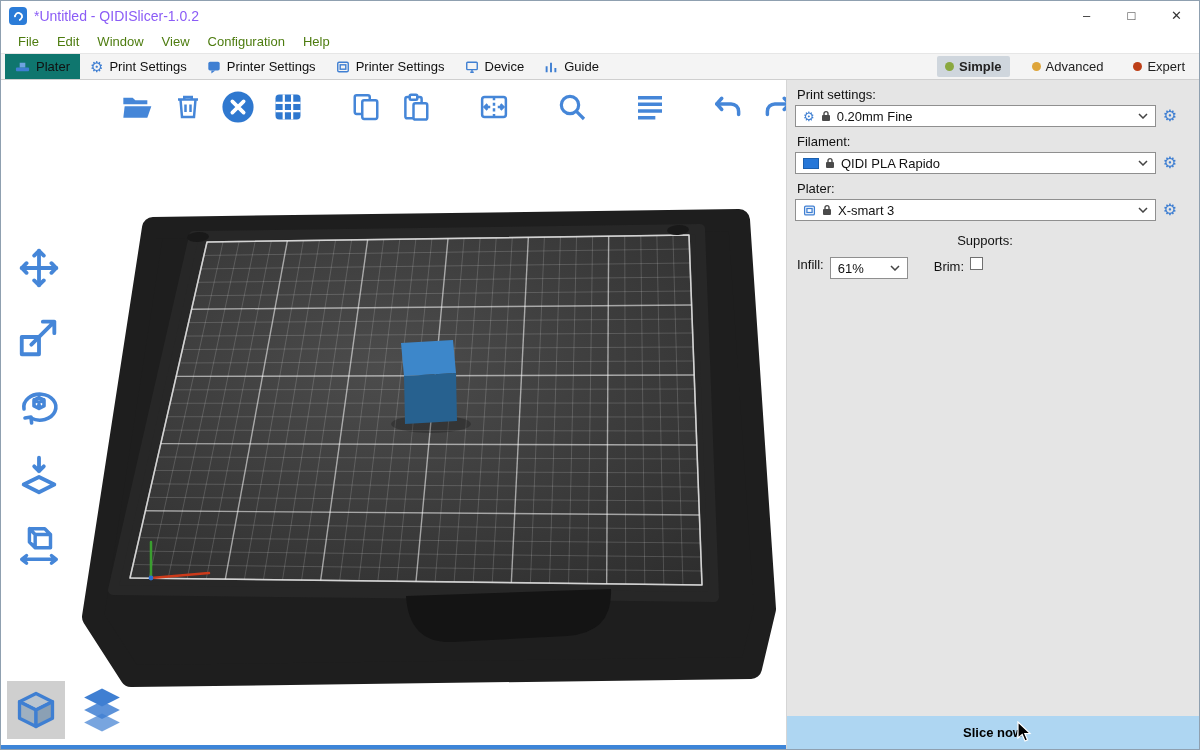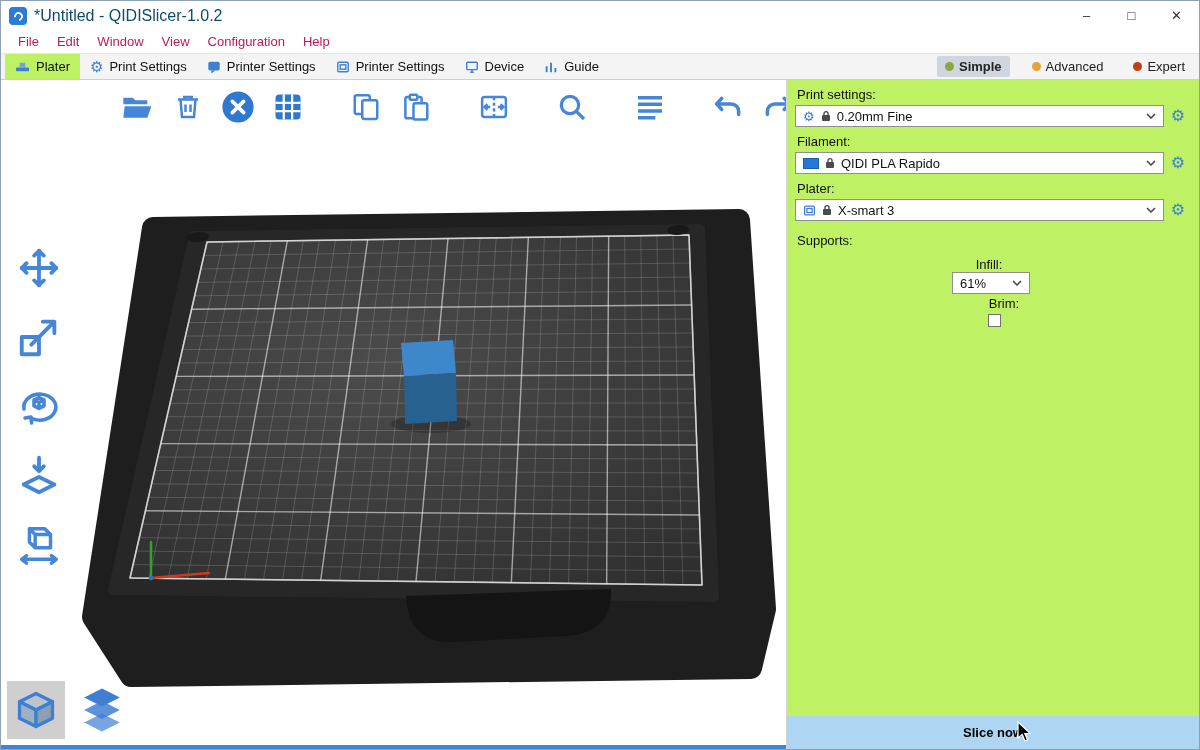--- a/index.html
+++ b/index.html
@@ -7,30 +7,30 @@
   .window{
     position:relative; width:1200px; height:750px; background:#fff;
     font-family:"Liberation Sans", sans-serif; color:#222;
     border:1px solid #8fa0b0; overflow:hidden;
     display:flex; flex-direction:column;
   }
   
   .titlebar{ height:30px; display:flex; align-items:center; padding-left:8px; flex:0 0 auto; }
   .app-logo{ width:18px; height:18px; border-radius:4px; background:#2b7cd8; display:flex; align-items:center; justify-content:center; margin-right:7px; }
   .app-logo i{ display:block; width:9px; height:9px; border:2px solid #fff; border-radius:50%; border-bottom-color:transparent; transform:rotate(35deg); }
-  .win-title{ font-size:16px; color:#0c4a6e; }
+  .win-title{ font-size:14px; color:#8b5cf6; }
   .win-controls{ margin-left:auto; display:flex; height:30px; }
   .win-btn{ width:45px; height:30px; border:none; background:transparent; font-size:13px; color:#333; line-height:30px; text-align:center; font-family:inherit; }
   
   .menubar{ height:22px; display:flex; align-items:center; padding-left:8px; flex:0 0 auto; }
-  .menu-item{ padding:0 9px; font-size:13px; color:#be185d; line-height:22px; }
+  .menu-item{ padding:0 9px; font-size:13px; color:#4d7c0f; line-height:22px; }
   
   .tabbar{ height:27px; background:#f4f4f4; border-top:1px solid #e6e6e6; border-bottom:1px solid #cfcfcf; display:flex; align-items:stretch; padding-left:4px; flex:0 0 auto; }
   .tab{ display:flex; align-items:center; gap:6px; padding:0 10px; font-size:13px; color:#111; }
-  .tab.selected{ background:#bef264; }
+  .tab.selected{ background:#0f766e; }
   .tab svg, .tab .glyph{ flex:0 0 auto; }
   .glyph{ color:#3f7fd2; font-size:15px; line-height:1; }
   .modes{ margin-left:auto; display:flex; align-items:center; gap:14px; padding-right:6px; }
   .mode{ display:flex; align-items:center; gap:5px; padding:3px 8px; font-size:13px; border-radius:2px; }
   .mode.selected{ background:#cfd6dd; font-weight:bold; }
   .dot{ width:9px; height:9px; border-radius:50%; }
   
   .main{ flex:1; display:flex; min-height:0; position:relative; }
   .viewport{ position:relative; width:786px; flex:0 0 auto; background:#fff; border-right:1px solid #d5d5d5; overflow:hidden; }
   .scene{ position:absolute; left:0; top:0; }
@@ -40,32 +40,32 @@
   .ticon.sep{ margin-left:28px; }
   
   .left-toolbar{ position:absolute; left:12px; top:162px; display:flex; flex-direction:column; gap:17px; }
   .licon{ width:52px; height:52px; display:flex; align-items:center; justify-content:center; background:transparent; border:none; }
   
   .view-switch{ position:absolute; left:6px; bottom:10px; display:flex; gap:8px; }
   .vicon{ width:58px; height:58px; display:flex; align-items:center; justify-content:center; background:transparent; border:none; }
   .vicon.selected{ background:#cfcfcf; }
   .bottom-strip{ position:absolute; left:0; right:0; bottom:0; height:4px; background:#3d85d8; }
   
-  .right-panel{ flex:1; position:relative; background:#bef264; padding:5px 12px 0 8px; min-width:0; }
+  .right-panel{ flex:1; position:relative; background:#e5e5e5; padding:5px 20px 0 8px; min-width:0; }
   .plabel{ font-size:13px; color:#111; margin:2px 0 3px 2px; }
   .combo-row{ display:flex; align-items:center; gap:5px; }
   .combo{ flex:1; height:22px; border:1px solid #8f8f8f; background:#fff; display:flex; align-items:center; gap:6px; padding:0 7px; font-size:13px; color:#111; min-width:0; }
   .combo .val{ white-space:nowrap; overflow:hidden; }
   .chev{ margin-left:auto; flex:0 0 auto; }
   .gear-btn{ flex:0 0 auto; width:18px; border:none; background:transparent; color:#3f7fd2; font-size:16px; line-height:1; padding:0; }
   .mini-gear{ color:#3f7fd2; font-size:13px; line-height:1; }
   .swatch{ width:16px; height:11px; border:1px solid #1a5fae; flex:0 0 auto; }
-  .row2{ display:flex; align-items:center; margin-top:12px; }
+  .row2{ display:flex; align-items:center; margin-top:12px;flex-direction:column; }
   .row2 .plabel{ margin:0 6px 0 2px; }
-  .row3{ display:flex; align-items:center; margin-top:9px;flex-direction:column; }
+  .row3{ display:flex; margin-top:9px; }
   .combo.small{ flex:0 0 auto; width:78px; }
   .checkbox{ width:13px; height:13px; border:1px solid #707070; background:#fff; margin-left:6px; }
   .brim-label{ margin-left:26px; }
   .slice-btn{ position:absolute; left:0; right:0; bottom:0; height:33px; border:none; font-family:inherit; font-size:13px; font-weight:bold; color:#000; }
   .cursor{ position:absolute; z-index:50; left:1016px; top:720px; }
 </style>
 </head>
 <body>
 
 <div class="window">

